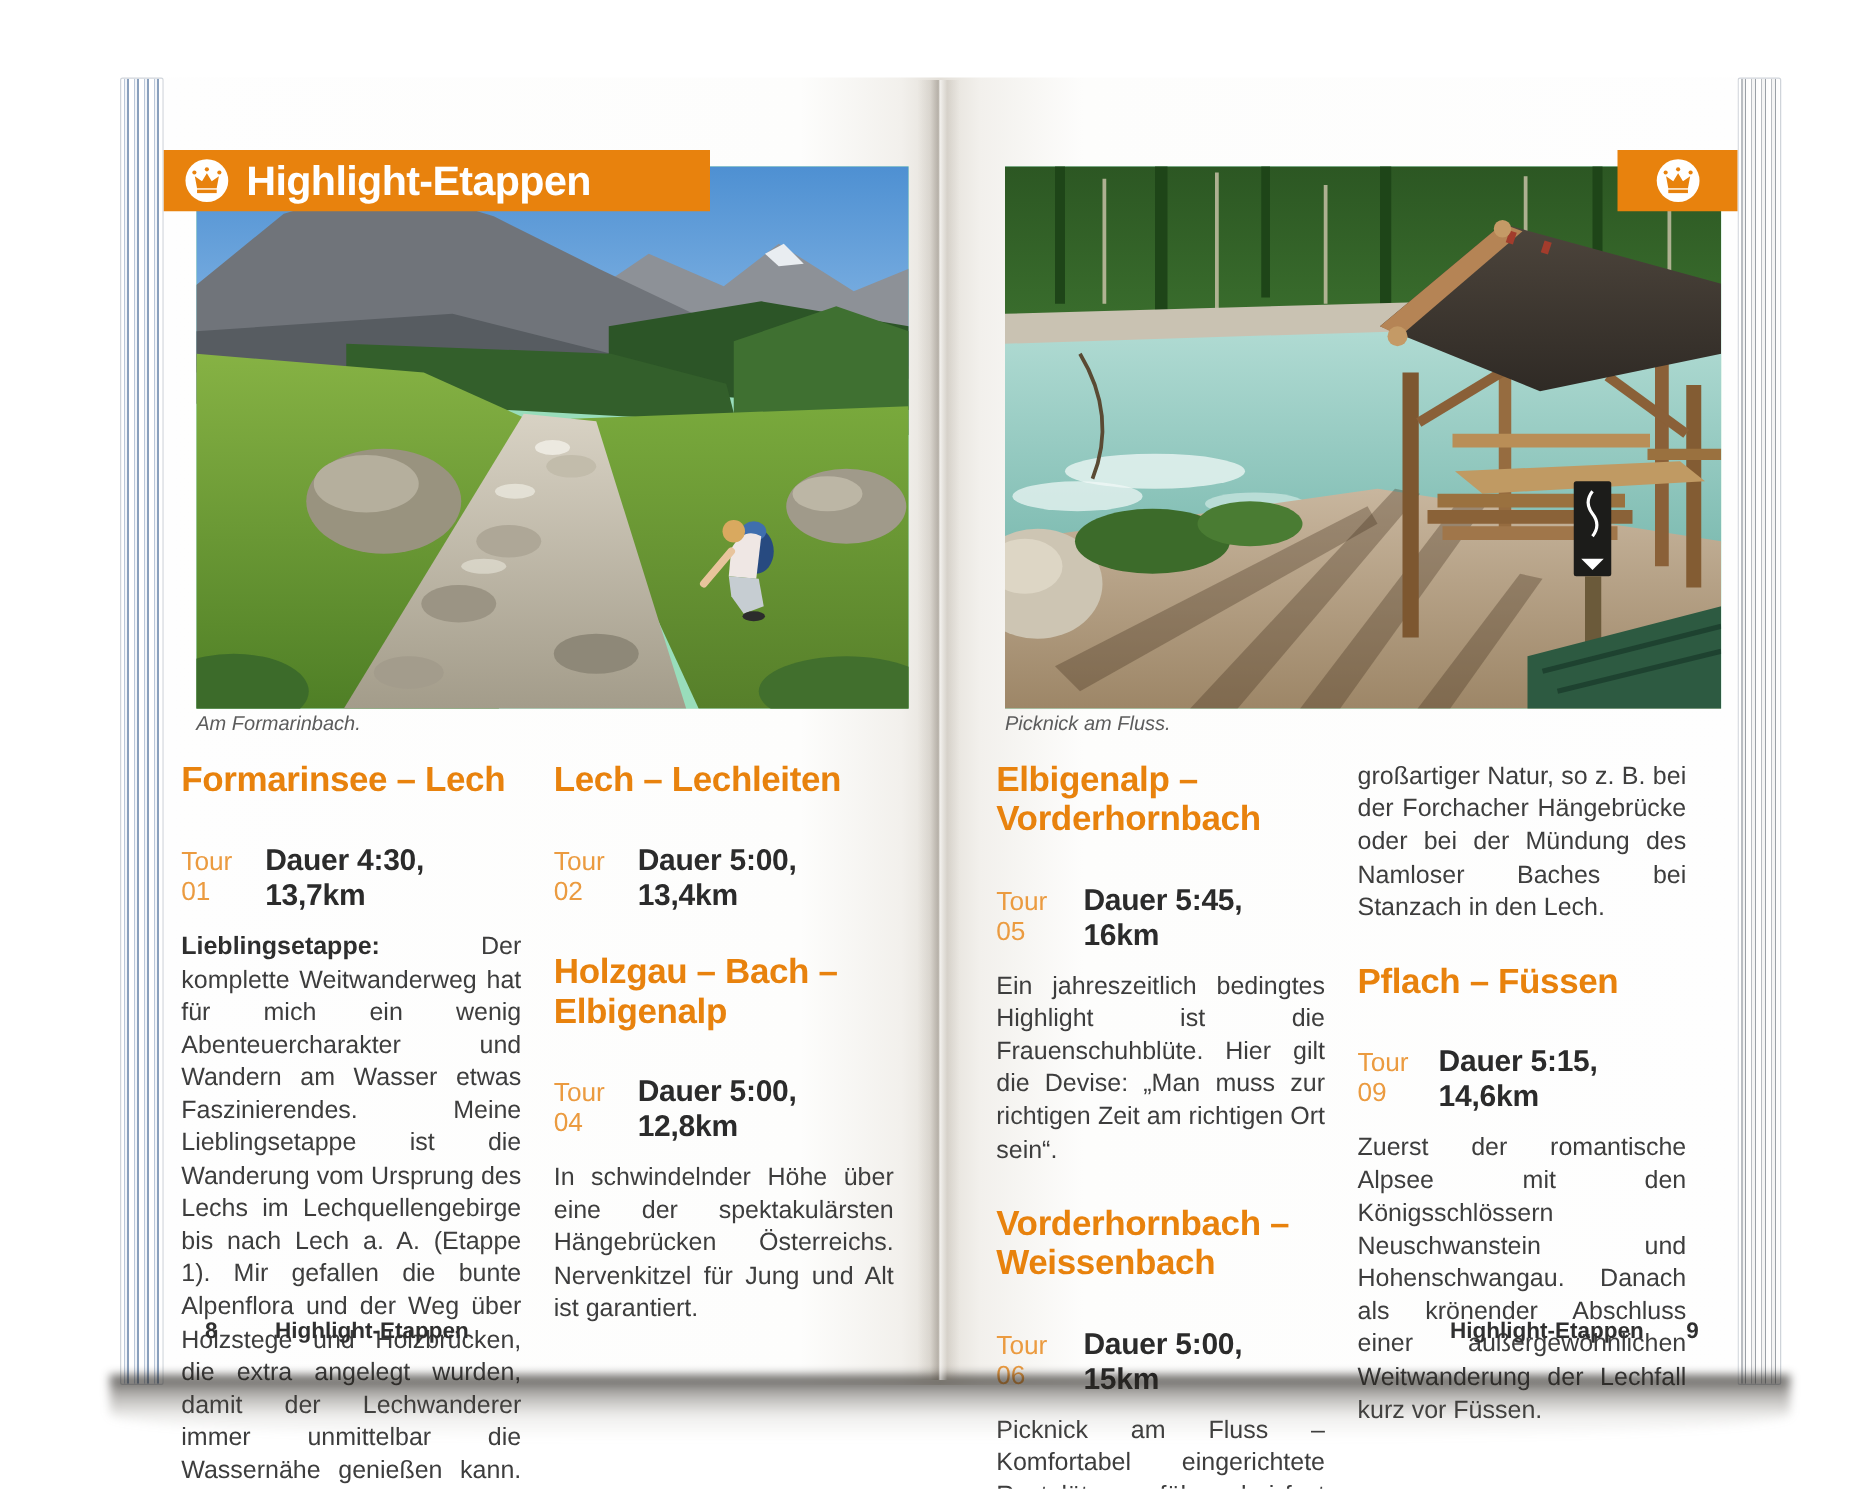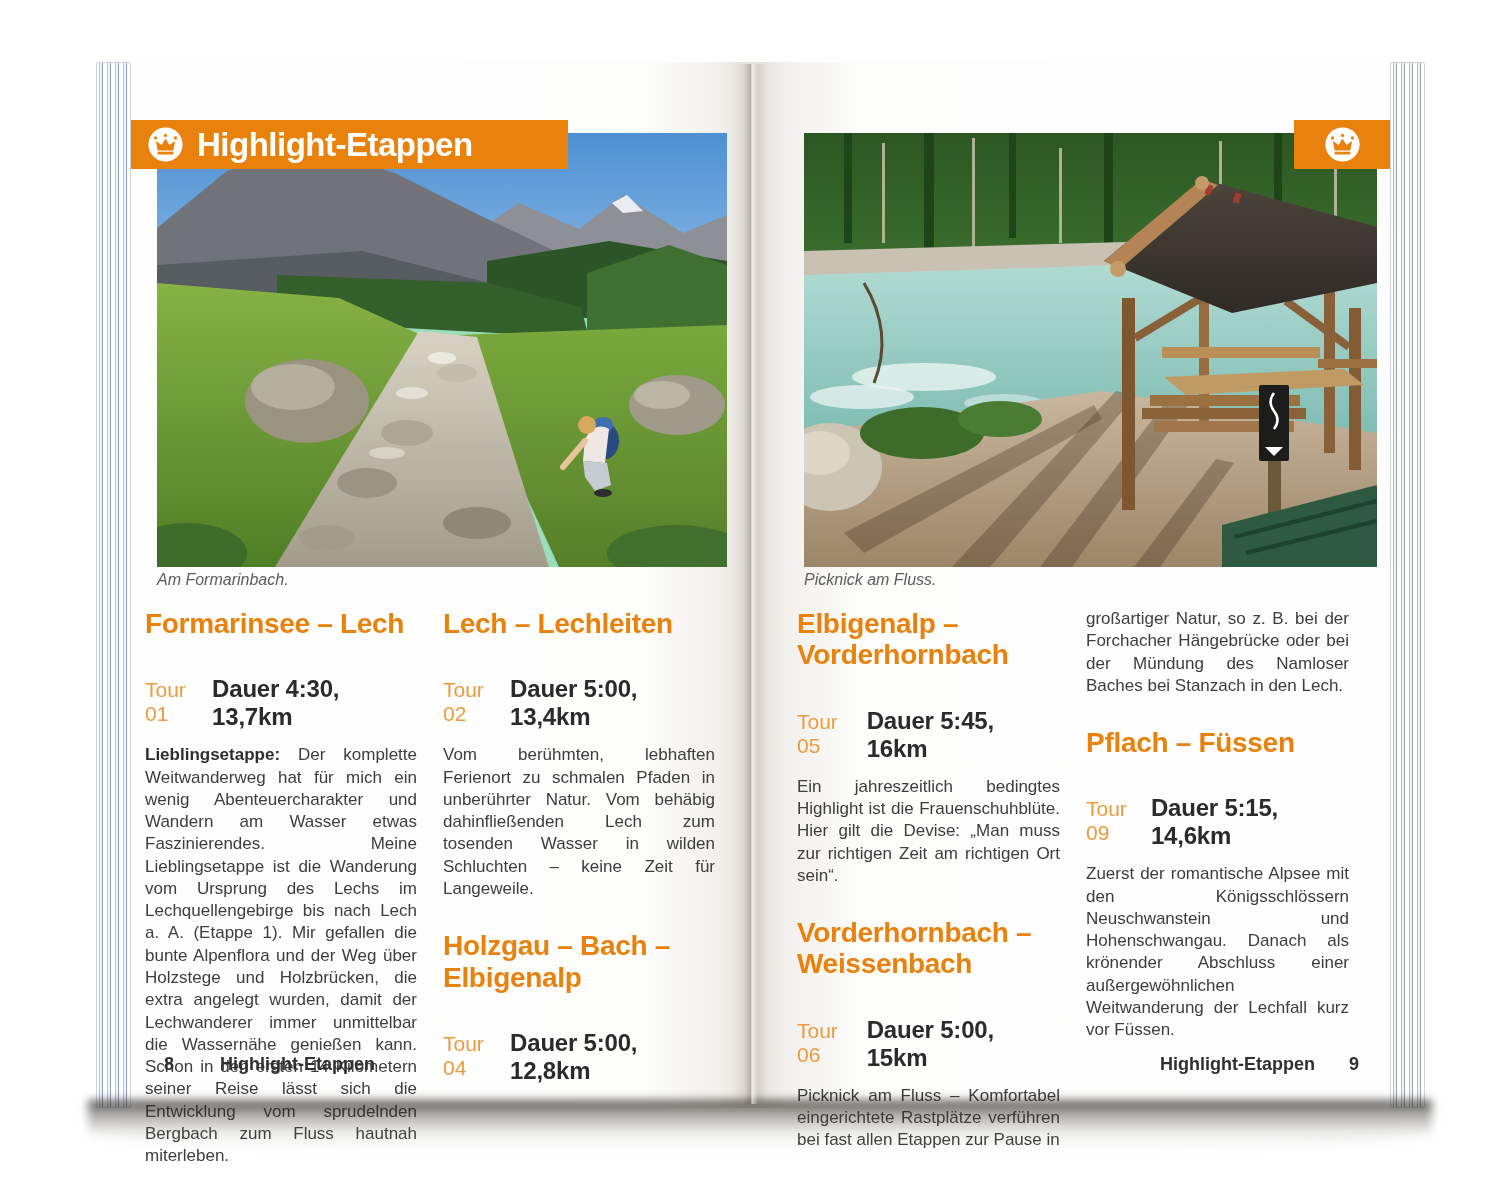--- a/index.html
+++ b/index.html
@@ -56,21 +56,21 @@
   .page.right .cols{left:45px;width:552px;gap:26px;}
   .col{flex:1 1 0;min-width:0;}
   .sect-title{
     margin:0 0 12px 0;font-size:28px;line-height:1.12;font-weight:bold;
     color:#e8820d;letter-spacing:-.3px;
   }
   .tour-row{display:flex;align-items:baseline;margin-bottom:13px;margin-top:36px;}
   .tour-label{font-size:21px;color:#eb9b40;}
   .tour-duration{font-size:24px;font-weight:bold;color:#2b2b2b;letter-spacing:-.2px;}
   .body{
-    margin:0;font-size:17px;line-height:1.31;color:#3d3d3d;
+    margin:0;font-size:20px;line-height:1.31;color:#3d3d3d;
     text-align:justify;hyphens:auto;
   }
   .body strong{color:#2e2e2e;}
   .sect{margin-bottom:30px;}
   .cont{margin-bottom:30px;}
   .footer{position:absolute;top:992px;font-size:18px;font-weight:bold;color:#2f2f2f;display:flex;}
   .page.left .footer{left:33px;gap:46px;}
   .page.right .footer{right:31px;gap:34px;}
 </style>
 </head>
@@ -173,28 +173,28 @@
           <p class="body"><strong>Lieblingsetappe:</strong><span> Der komplette Weitwanderweg hat für mich ein wenig Abenteuercharakter und Wandern am Wasser etwas Faszinierendes. Meine Lieblingsetappe ist die Wanderung vom Ursprung des Lechs im Lechquellengebirge bis nach Lech a. A. (Etappe 1). Mir gefallen die bunte Alpenflora und der Weg über Holzstege und Holzbrücken, die extra angelegt wurden, damit der Lechwanderer immer unmittelbar die Wassernähe genießen kann. Schon in den ersten 14 Kilometern seiner Reise lässt sich die Entwicklung vom sprudelnden Bergbach zum Fluss hautnah miterleben.</span></p>
         </div>
       </div>
       <div class="col">
         <div class="sect">
           <h2 class="sect-title">Lech – Lechleiten</h2>
           <div class="tour-row">
             <span class="tour-label">Tour 02</span>
             <span class="tour-duration">Dauer 5:00, 13,4km</span>
           </div>
-          <p class="body">Vom berühmten, lebhaften Ferienort zu schmalen Pfaden in unberührter Natur. Vom behäbig dahinfließenden Lech zum tosenden Wasser in wilden Schluchten – keine Zeit für Langeweile.</p>
         </div>
         <div class="sect">
           <h2 class="sect-title">Holzgau – Bach – Elbigenalp</h2>
           <div class="tour-row">
             <span class="tour-label">Tour 04</span>
             <span class="tour-duration">Dauer 5:00, 12,8km</span>
           </div>
+          <p class="body">In schwindelnder Höhe über eine der spektakulärsten Hängebrücken Österreichs. Nervenkitzel für Jung und Alt ist garantiert.</p>
         </div>
       </div>
     </div>
 
     <div class="footer">
       <span>8</span>
       <span>Highlight-Etappen</span>
     </div>
   </div>
 

